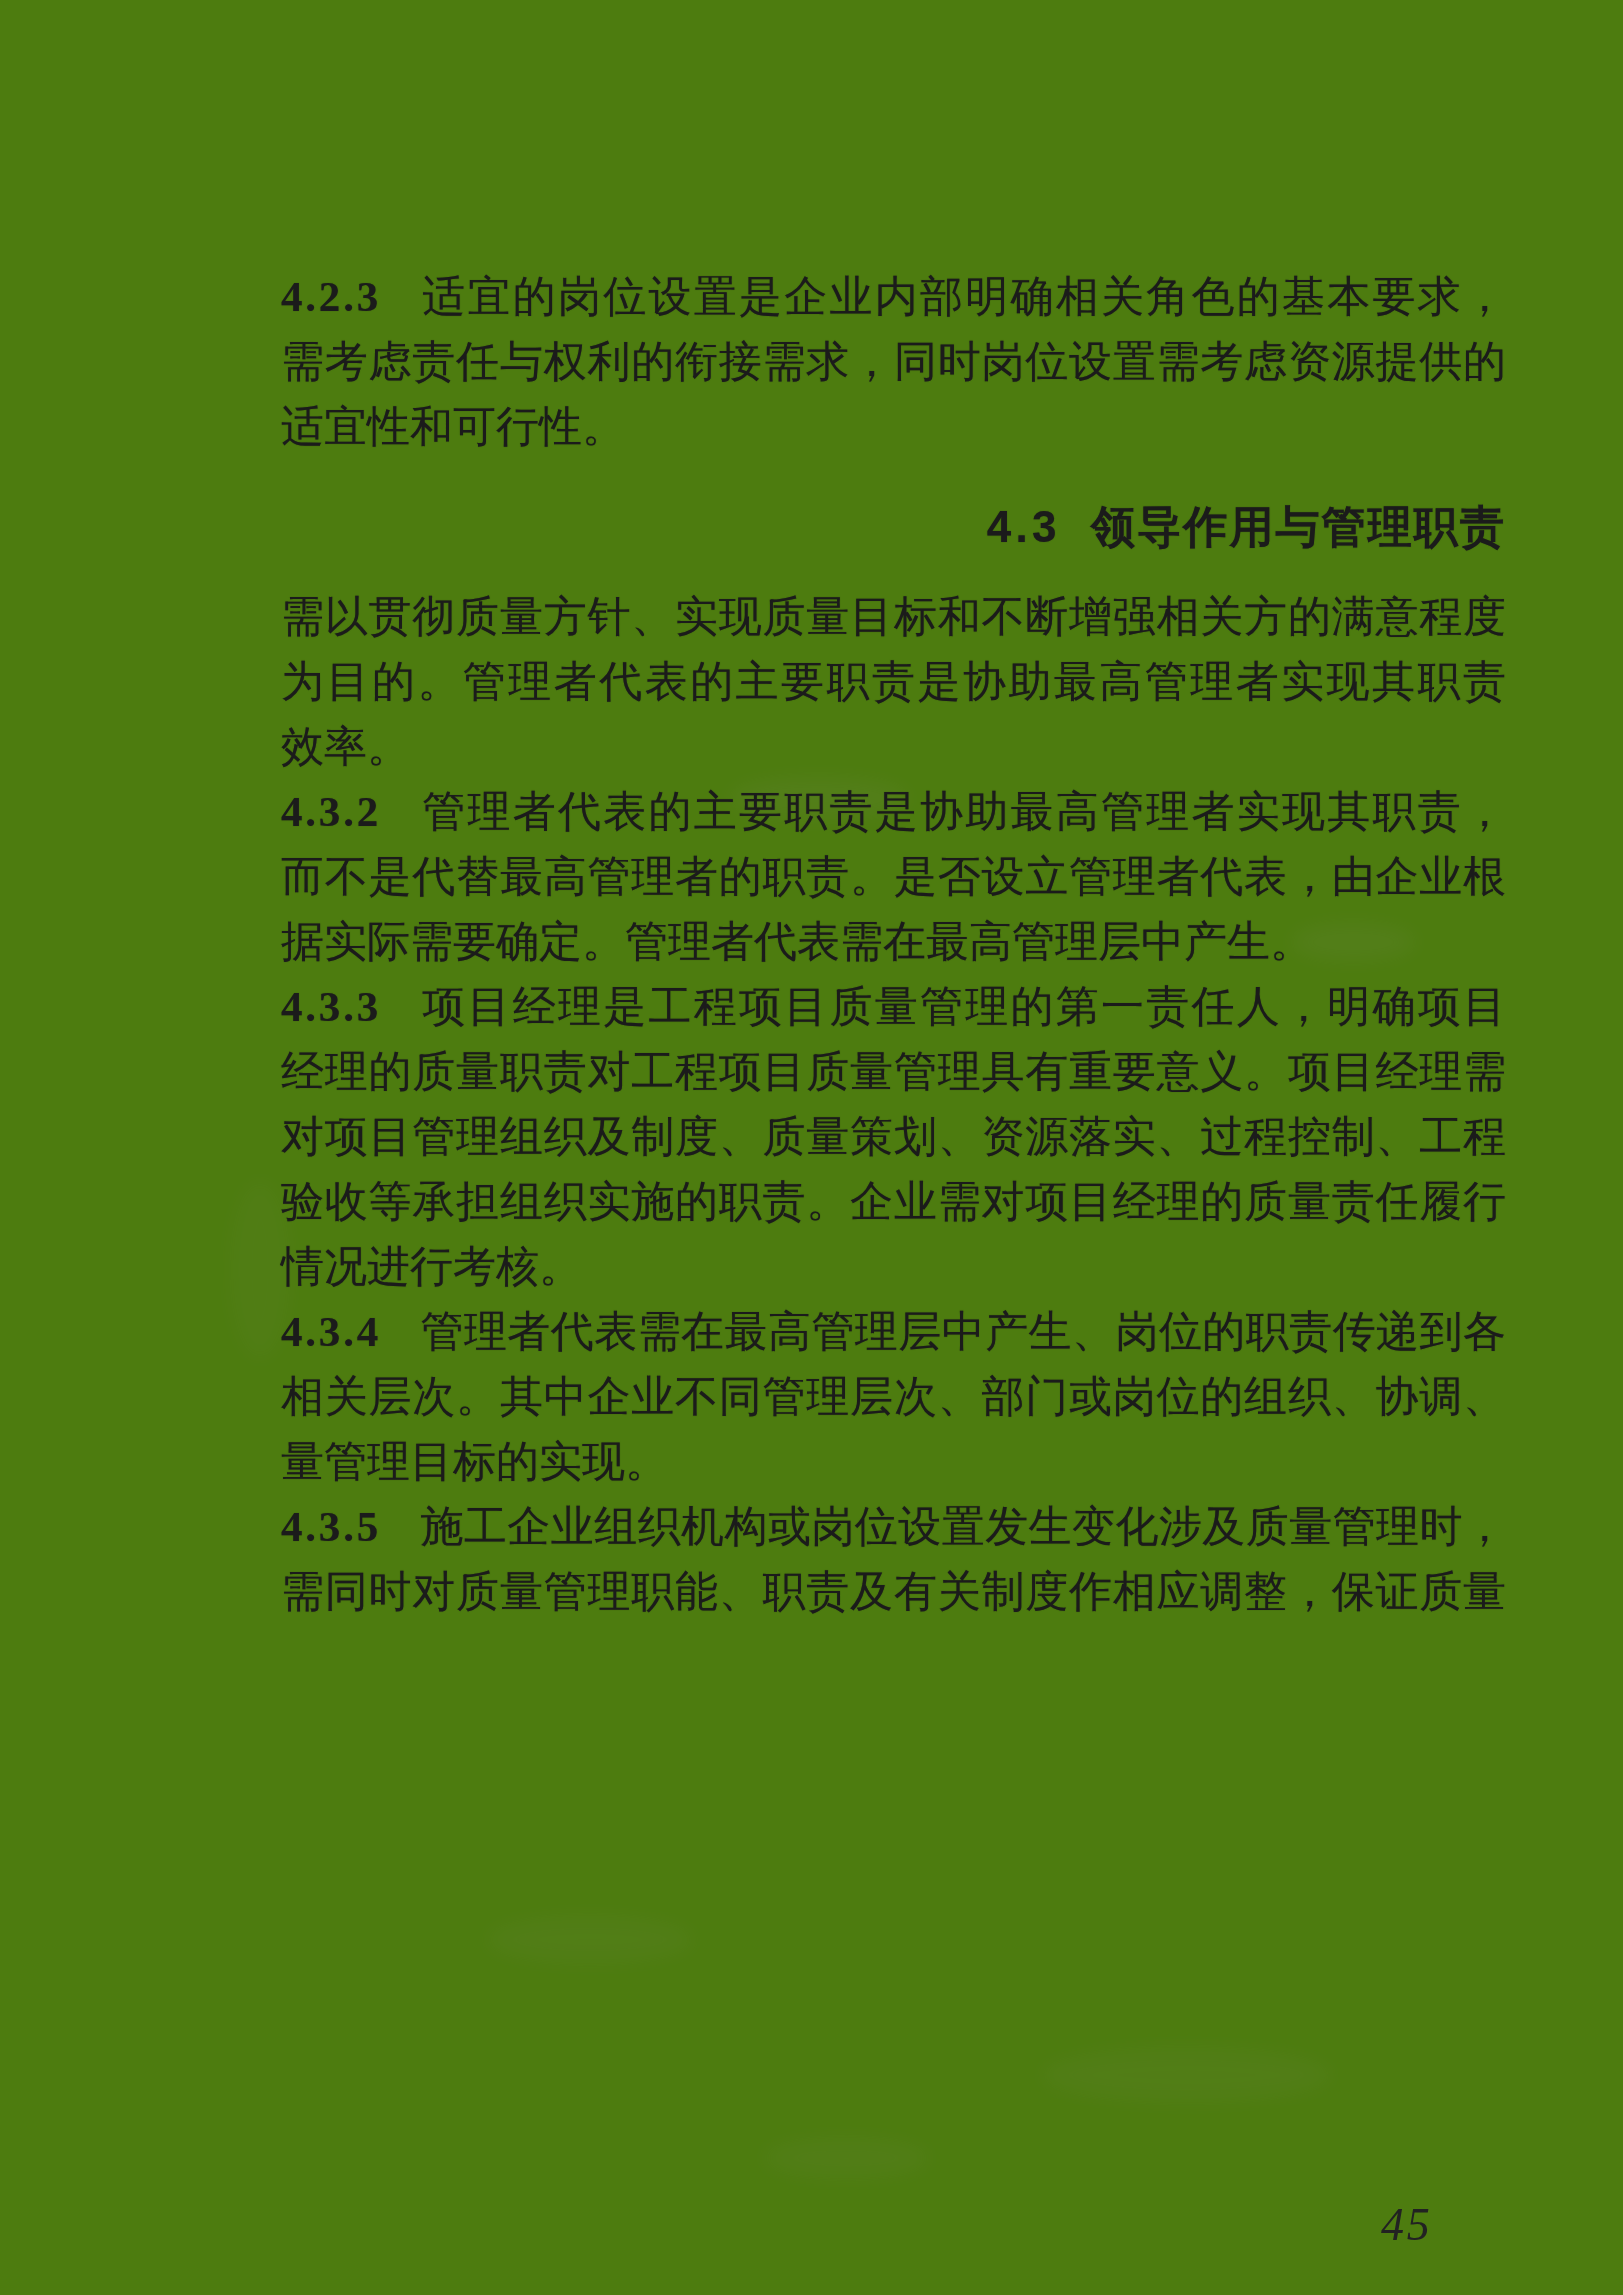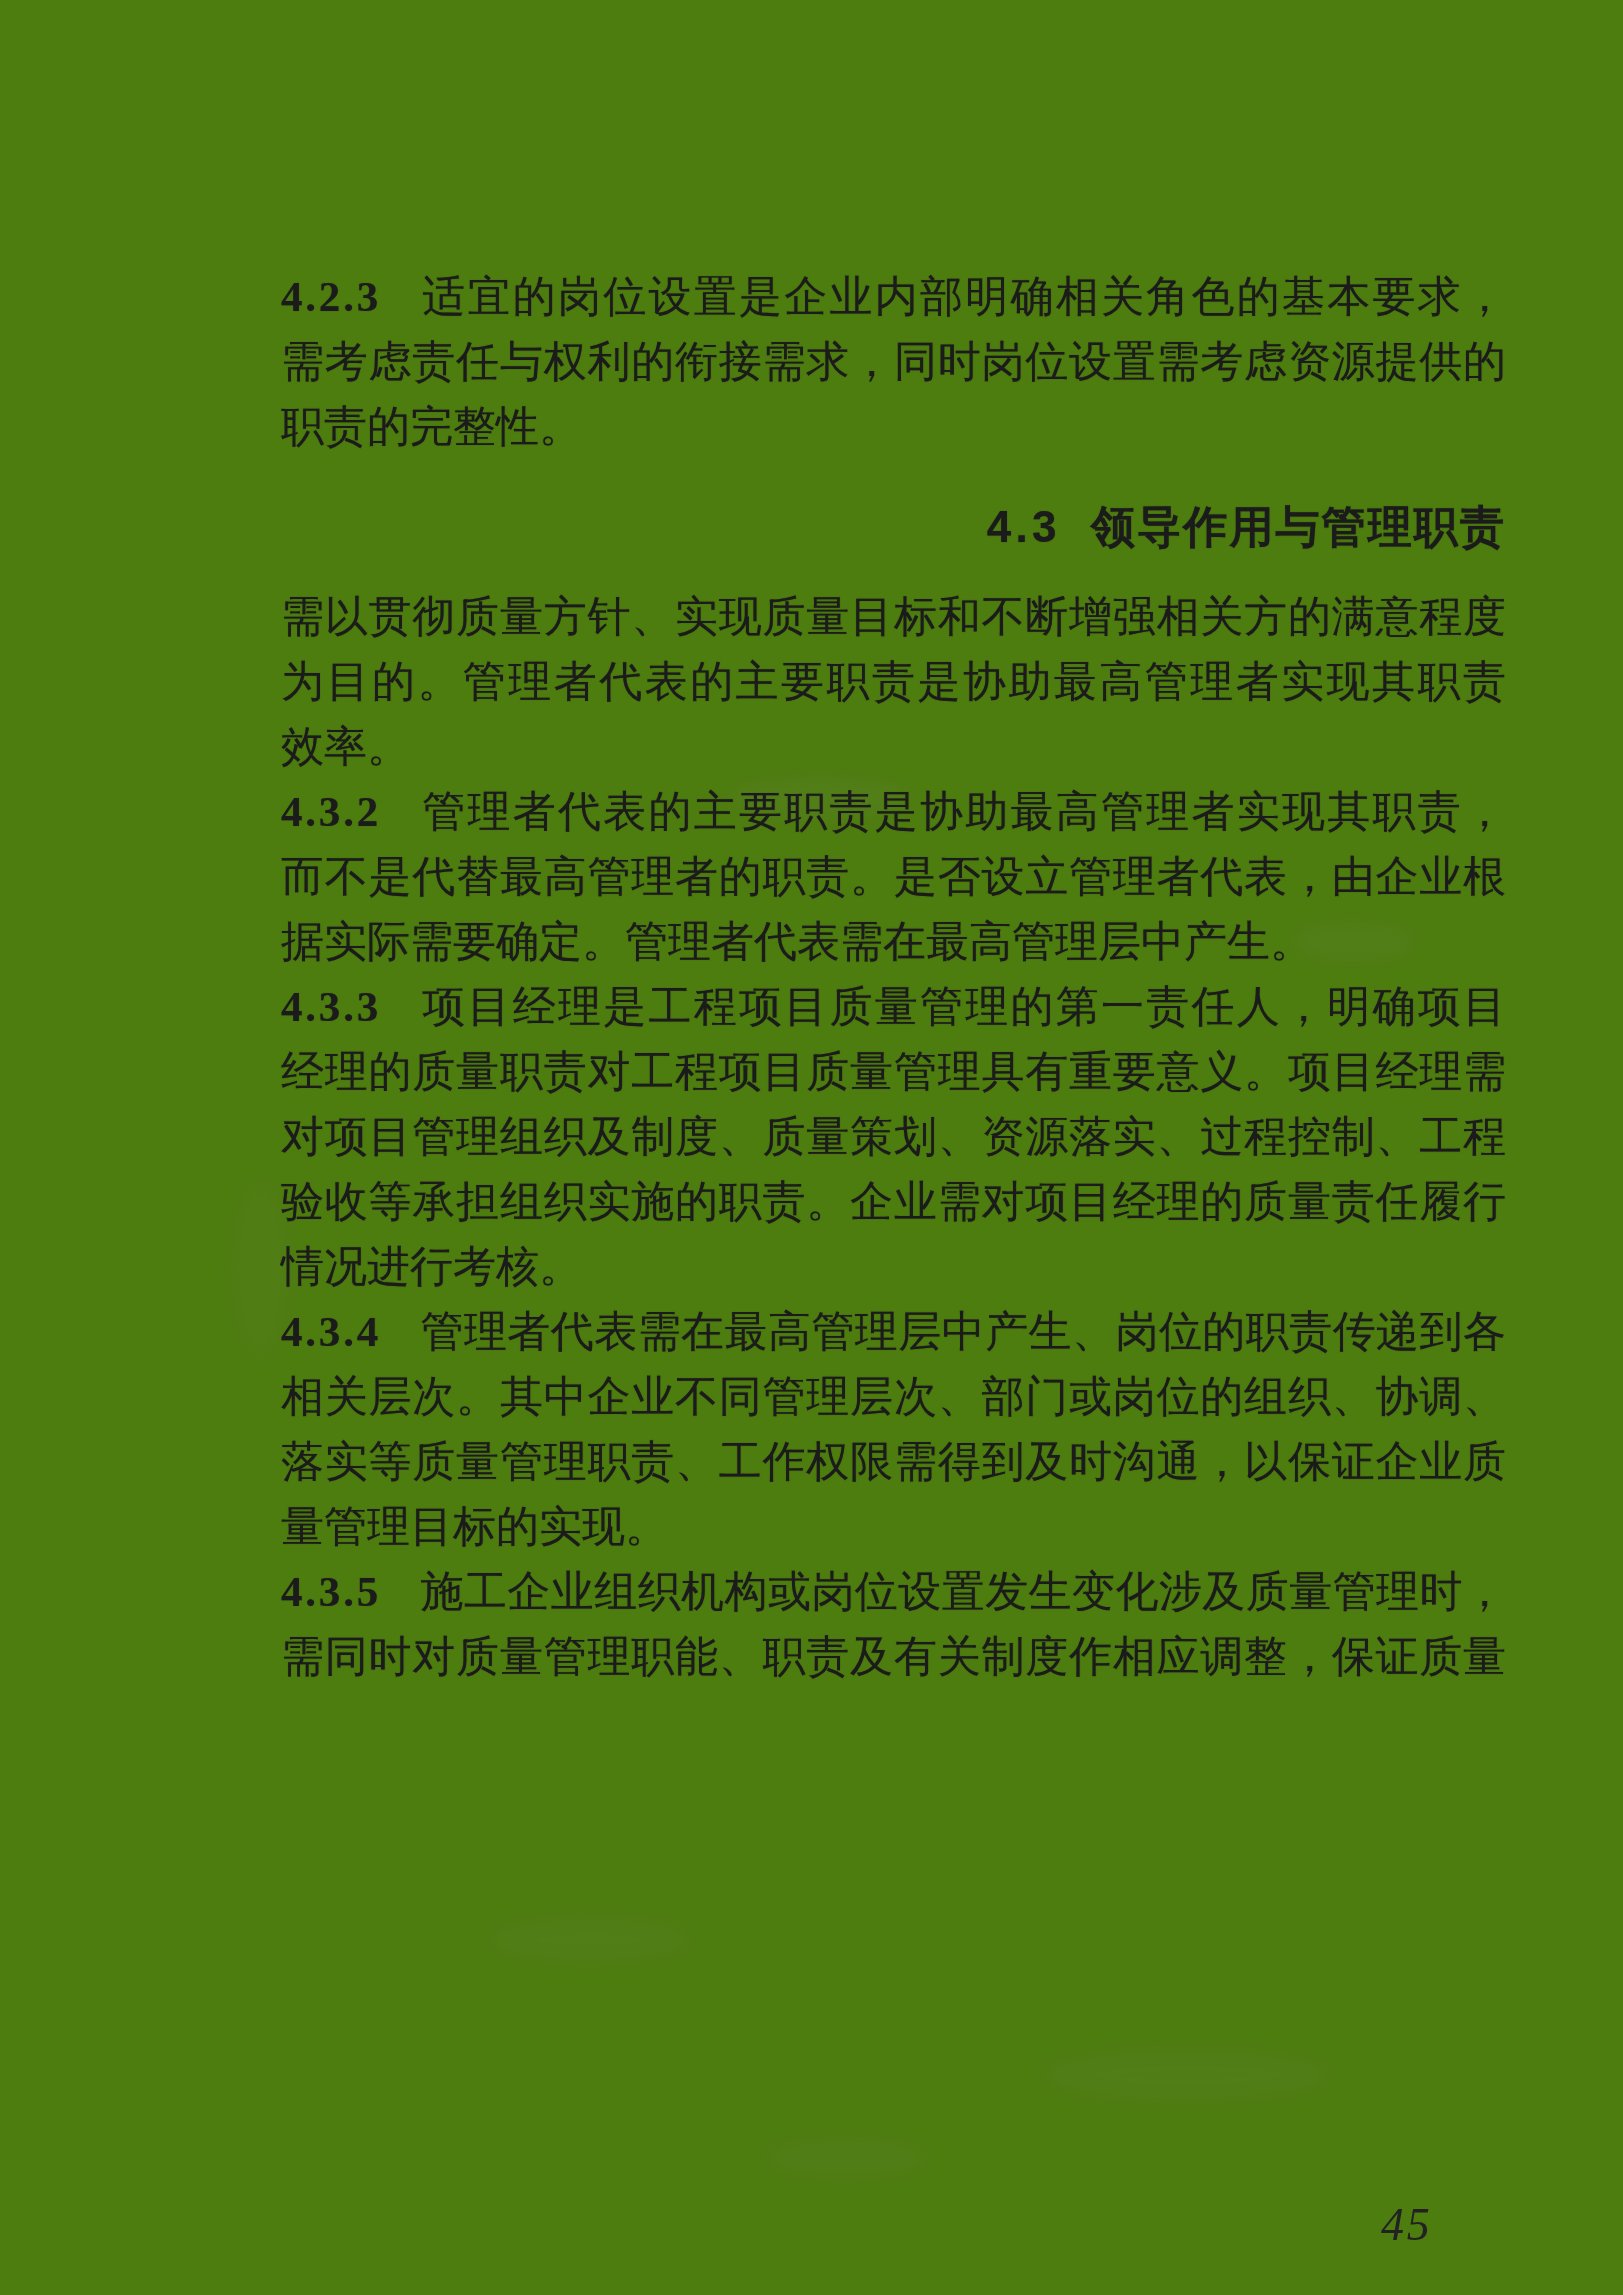--- a/index.html
+++ b/index.html
@@ -93,21 +93,21 @@
   <div class="smudge s3"></div>
   <div class="smudge s4"></div>
   <div class="smudge s5"></div>
   <div class="smudge s6"></div>
 
   <div class="content">
 
     <p class="clause">
       <span class="line full"><b class="cnum">4.2.3</b><span>适宜的岗位设置是企业内部明确相关角色的基本要求，</span></span>
       <span class="line full">需考虑责任与权利的衔接需求，同时岗位设置需考虑资源提供的</span>
-      <span class="line end">职责的完整性。</span>
+      <span class="line end">适宜性和可行性。</span>
     </p>
 
     <h2 class="section-heading">
       <span class="hnum">4.3</span><span>领导作用与管理职责</span>
     </h2>
 
     <p class="clause">
       <span class="line full">需以贯彻质量方针、实现质量目标和不断增强相关方的满意程度</span>
       <span class="line full">为目的。管理者代表的主要职责是协助最高管理者实现其职责</span>
       <span class="line end">效率。</span>
@@ -123,21 +123,20 @@
       <span class="line full"><b class="cnum">4.3.3</b><span>项目经理是工程项目质量管理的第一责任人，明确项目</span></span>
       <span class="line full">经理的质量职责对工程项目质量管理具有重要意义。项目经理需</span>
       <span class="line full">对项目管理组织及制度、质量策划、资源落实、过程控制、工程</span>
       <span class="line full">验收等承担组织实施的职责。企业需对项目经理的质量责任履行</span>
       <span class="line end">情况进行考核。</span>
     </p>
 
     <p class="clause">
       <span class="line full"><b class="cnum">4.3.4</b><span>管理者代表需在最高管理层中产生、岗位的职责传递到各</span></span>
       <span class="line full">相关层次。其中企业不同管理层次、部门或岗位的组织、协调、</span>
-      <span class="line full">落实等质量管理职责、工作权限需得到及时沟通，以保证企业质</span>
       <span class="line end">量管理目标的实现。</span>
     </p>
 
     <p class="clause">
       <span class="line full"><b class="cnum">4.3.5</b><span>施工企业组织机构或岗位设置发生变化涉及质量管理时，</span></span>
       <span class="line full">需同时对质量管理职能、职责及有关制度作相应调整，保证质量</span>
     </p>
 
   </div>
 

